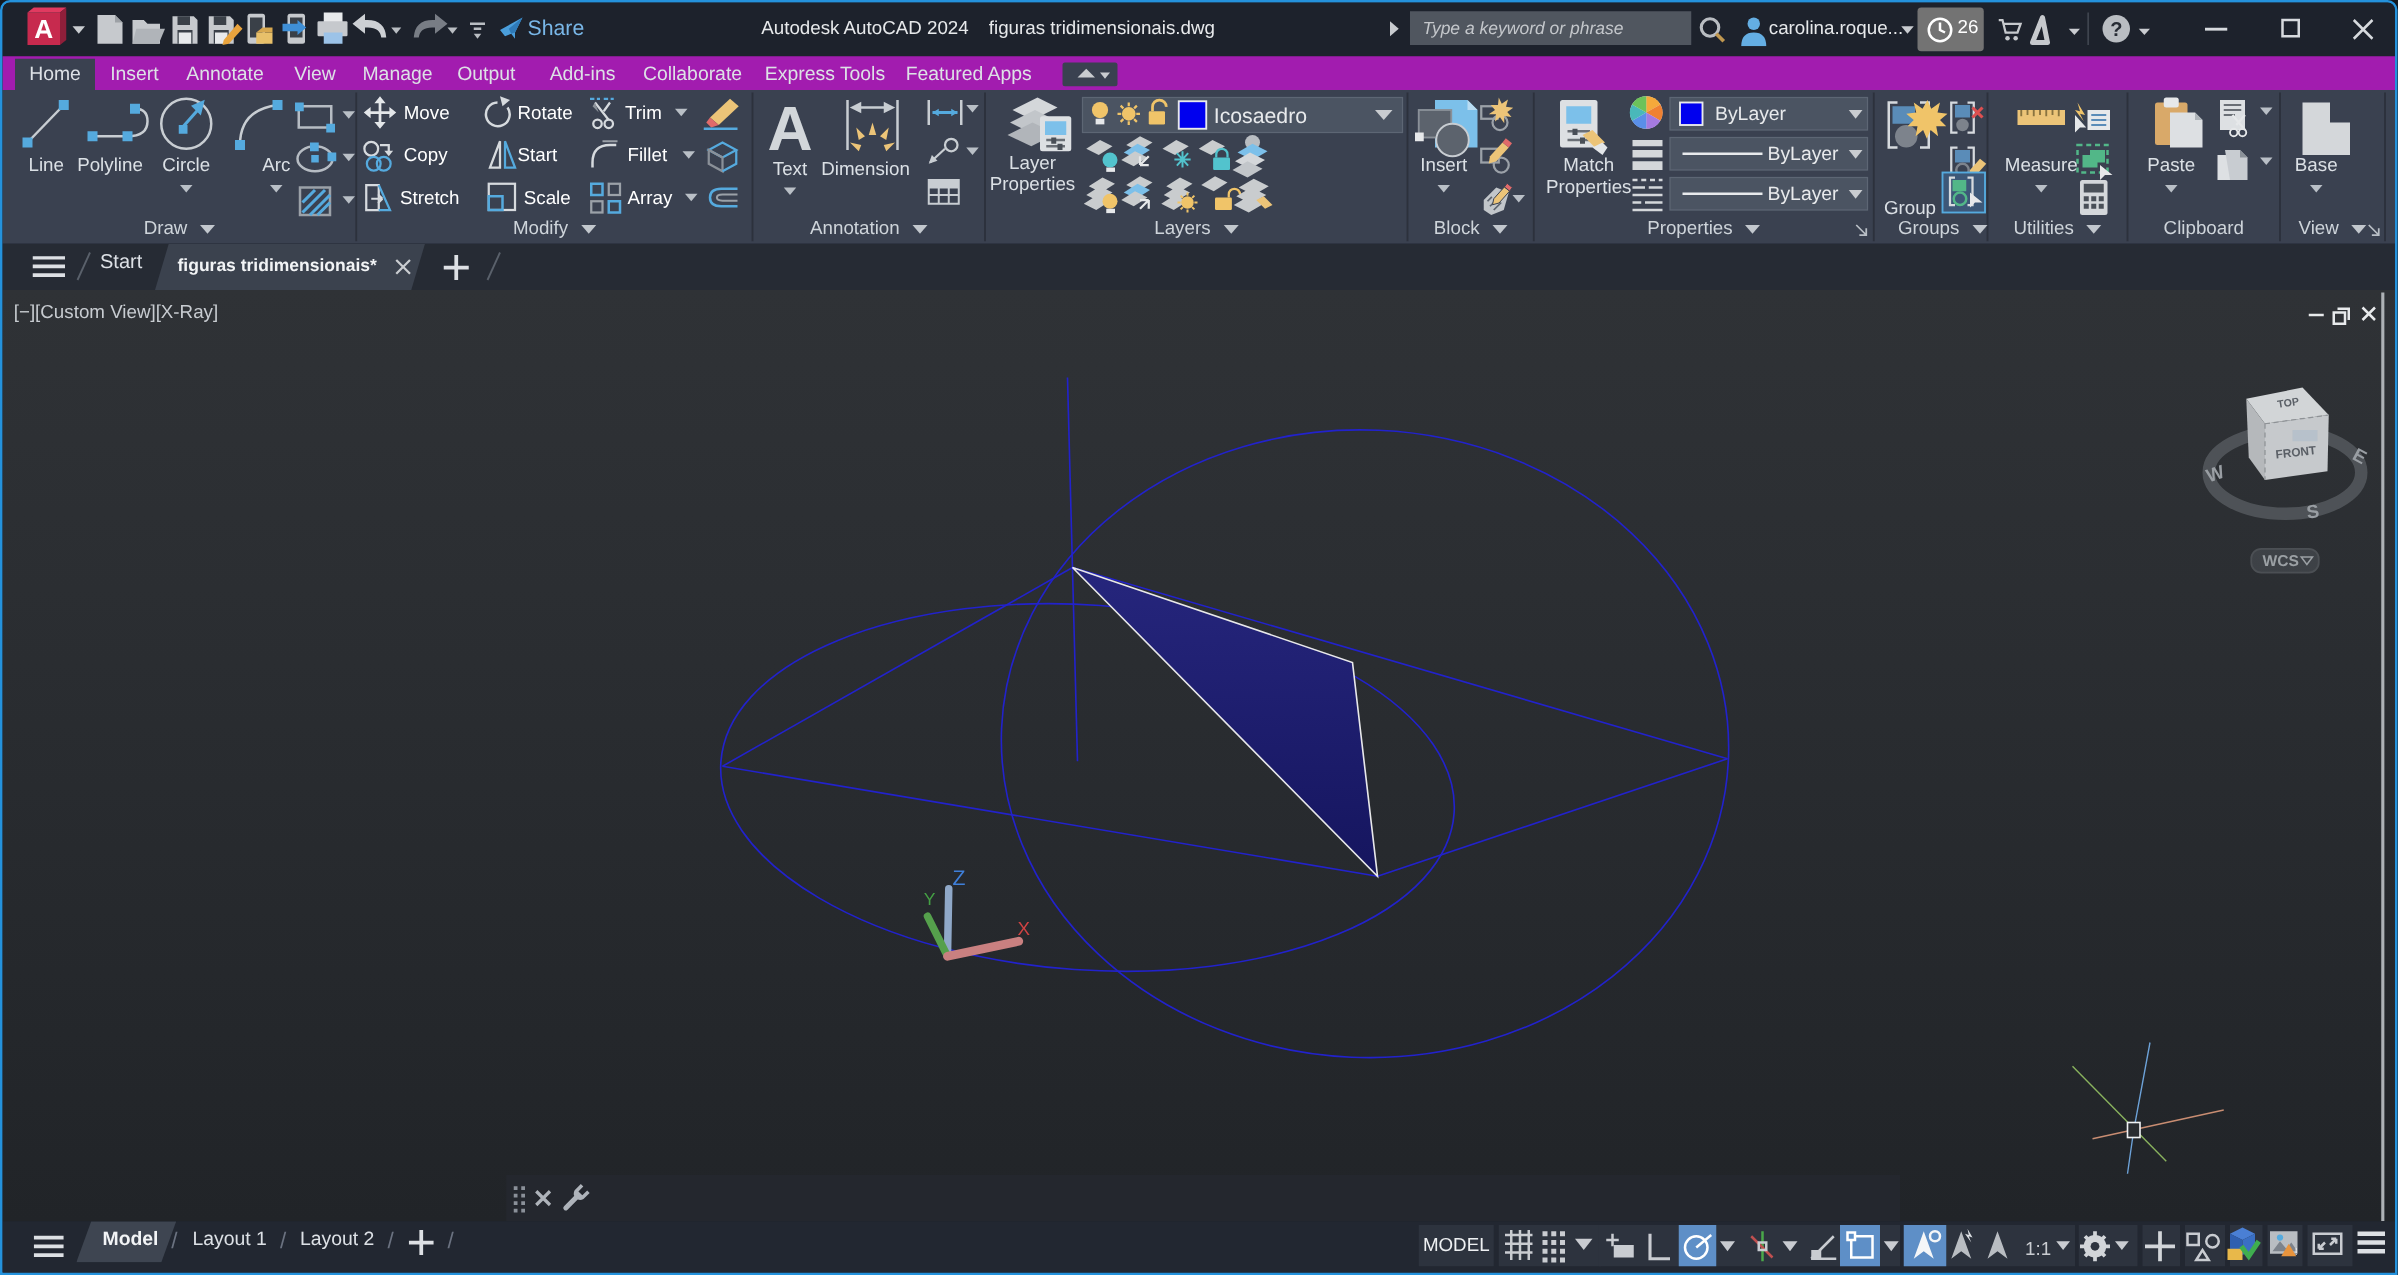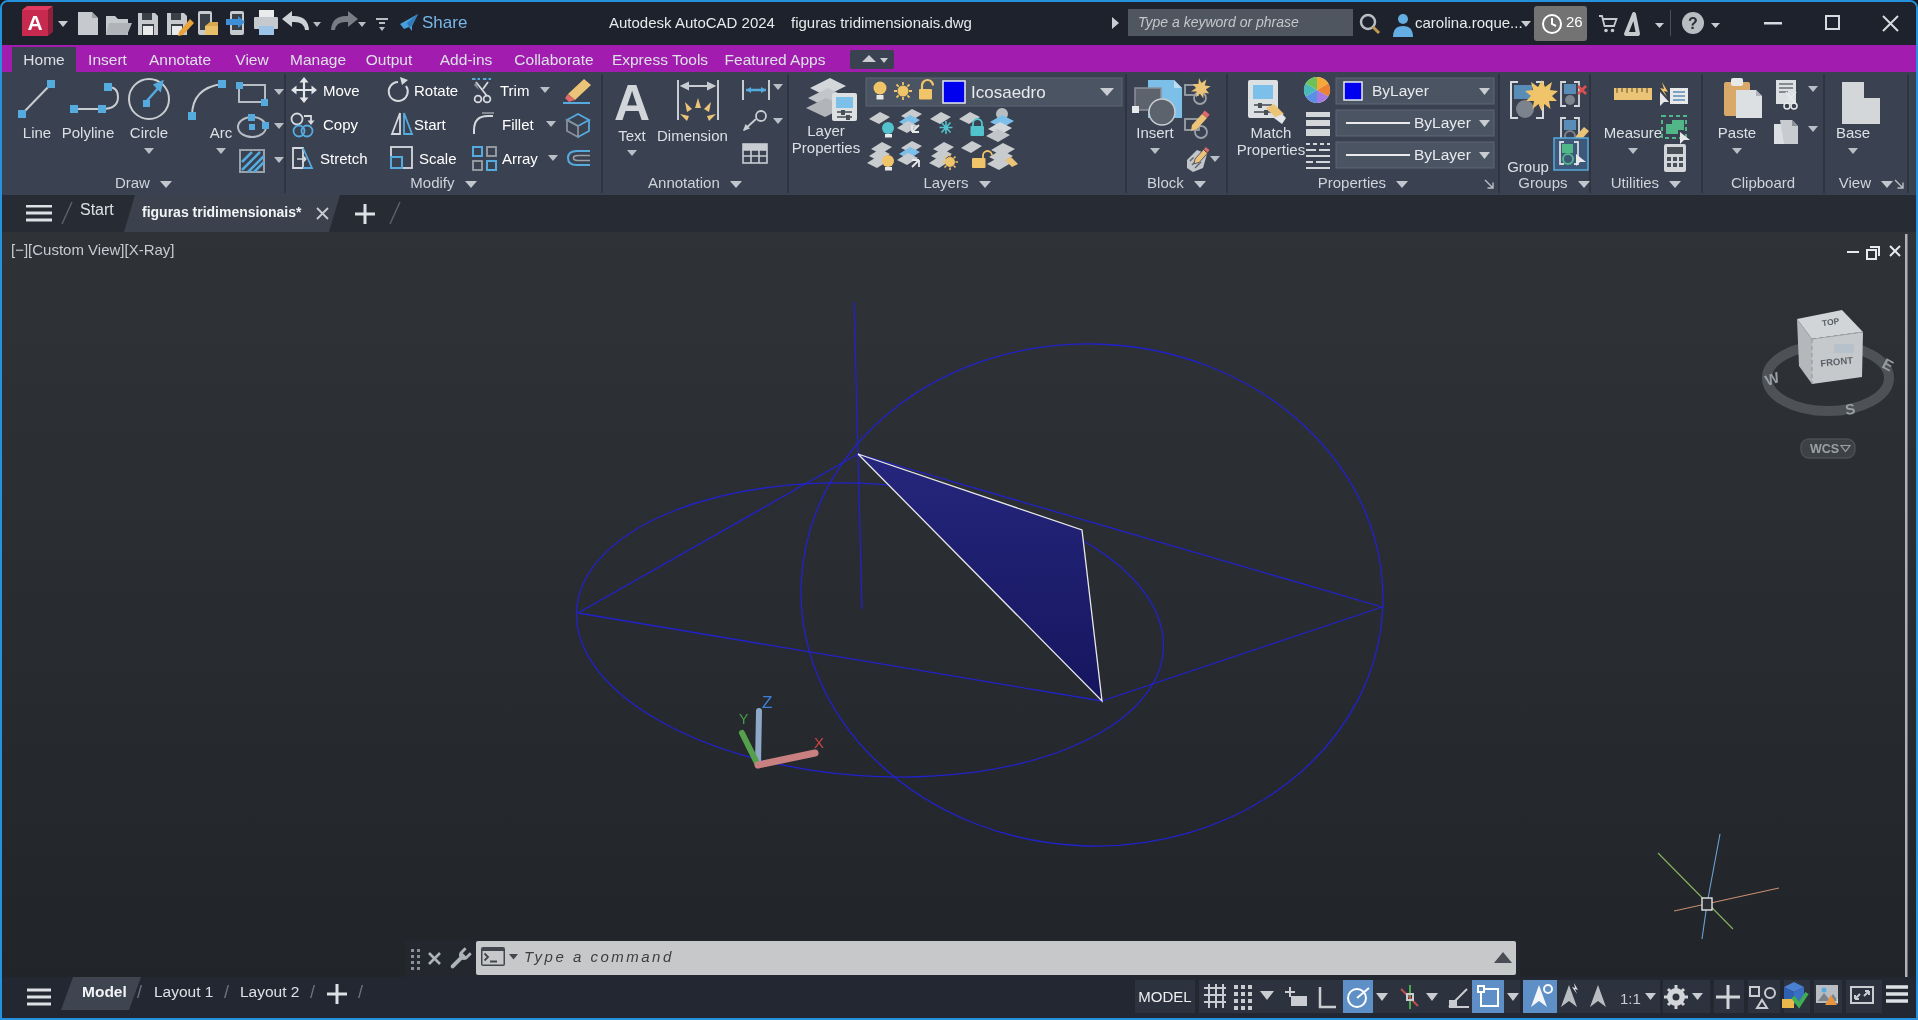--- a/index.html
+++ b/index.html
@@ -652,32 +652,20 @@
           <rect x="8" y="14" width="3" height="3"></rect>
           <rect x="2" y="20" width="3" height="3"></rect>
           <rect x="8" y="20" width="3" height="3"></rect>
         </g>
       <path d="M20 6 L31 17 M31 6 L20 17" stroke="#aeb3ba" stroke-width="2.6"></path>
       <g transform="translate(50,13) rotate(45)">
           <path d="M-2 -3 L-2 9 A2 2 0 0 0 2 9 L2 -3 Z" fill="#aeb3ba"></path>
           <path d="M-5 -13 L-5 -6 A5.2 5.2 0 0 0 5 -6 L5 -13 L2.2 -13 L2.2 -7.5 L-2.2 -7.5 L-2.2 -13 Z" fill="#aeb3ba"></path>
         </g>
     </svg>
-    <div id="cmdinput">
-      <svg class="abs" style="left:5px;top:6px" width="46" height="22">
-        <rect x="0" y="0" width="24" height="19" rx="2" fill="#43474d"></rect>
-        <rect x="1.5" y="4" width="21" height="13.5" fill="#c7c8ca"></rect>
-        <path d="M3.5 6.5 l3.5 3.5 l-3.5 3.5 M9 14.5 h7" stroke="#43474d" stroke-width="1.8" fill="none"></path>
-        <path d="M28 7 l9 0 l-4.5 5.5 z" fill="#43474d"></path>
-      </svg>
-      <div class="ph">Type  a  command</div>
-      <svg class="abs" style="left:1018px;top:11px" width="18" height="12">
-          <path d="M9 0 L18 11 L0 11 Z" fill="#4a4e54"></path>
-        </svg>
-    </div>
   </div>
 
   <div id="statusbar">
     <svg class="abs" style="left:25px;top:11px" width="24" height="18">
         <path d="M0 2 h24 M0 9 h24 M0 16 h24" stroke="#dde0e4" stroke-width="3"></path>
       </svg>
     <div class="abs" style="left:59px;top:0;width:80px;height:33px;background:#3e4551;clip-path:polygon(12px 0, 100% 0, calc(100% - 12px) 100%, 0 100%);"></div>
     <div class="abs" style="left:80px;top:6px;color:#f2f4f6;font-size:15.5px;font-weight:bold;">Model</div>
     <div class="abs slash" style="left:135px;top:5px;">/</div>
     <div class="abs" style="left:152px;top:6px;color:#dde1e6;font-size:15.5px;">Layout 1</div>

